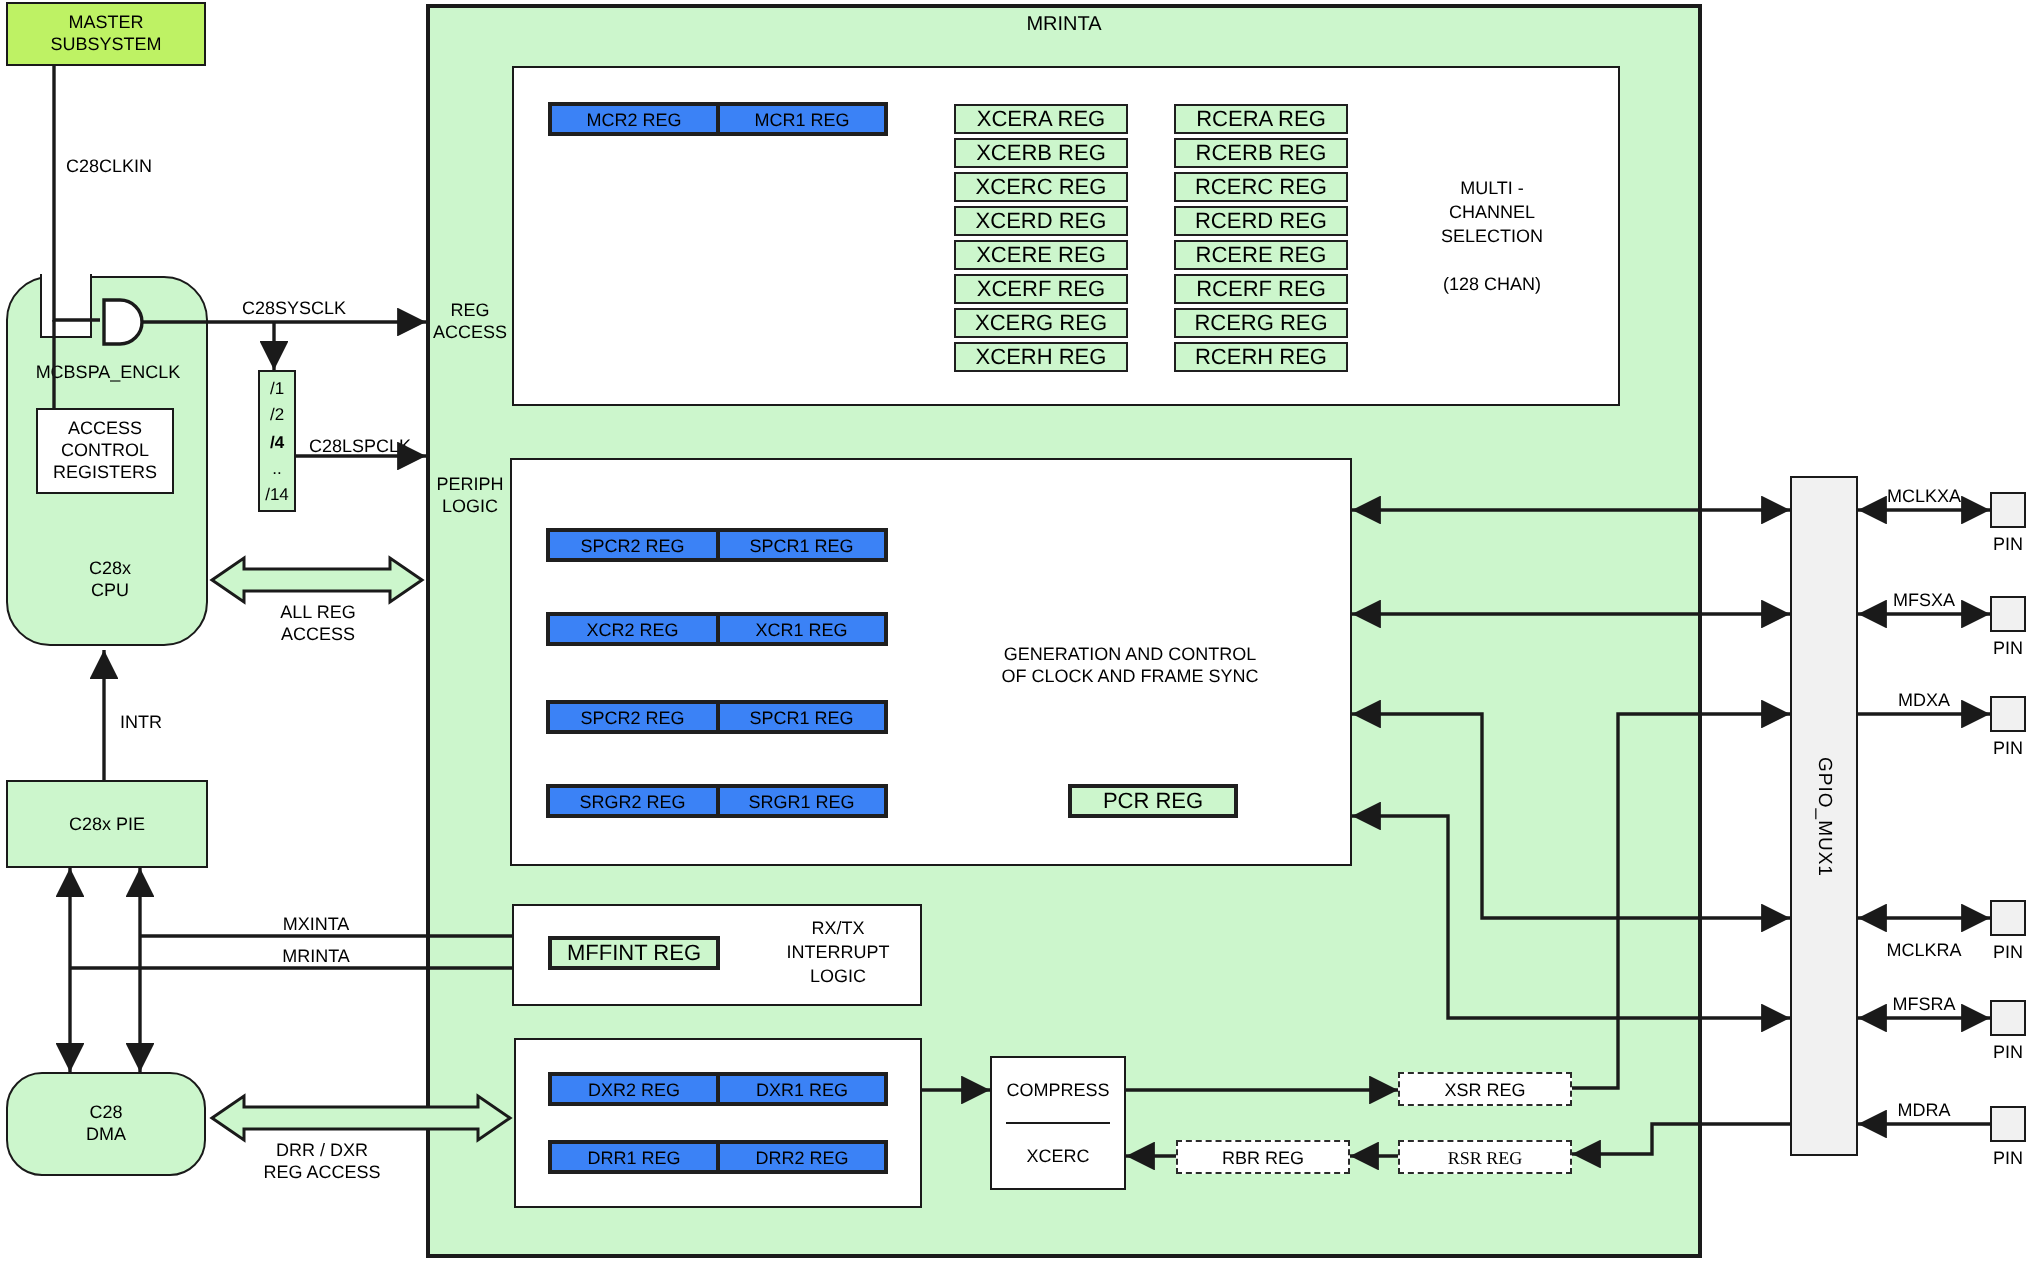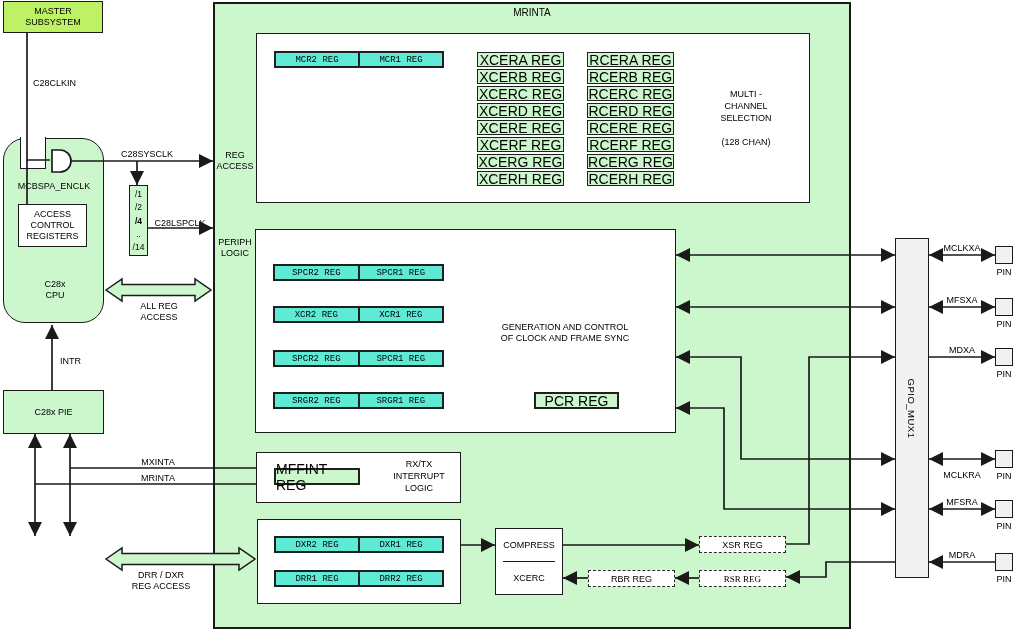--- a/index.html
+++ b/index.html
@@ -10,22 +10,22 @@
   .abs{position:absolute;box-sizing:border-box;}
   .box{border:1.5px solid #1a1a1a;display:flex;align-items:center;justify-content:center;text-align:center;}
   .green{background:#ccf6cc;}
   .blue{background:#bef264;}
   .white{background:#ffffff;}
   .gray{background:#f1f1f1;}
   .round{border-radius:22px;}
   .lab{font-size:9px;line-height:11px;white-space:pre-line;text-align:center;}
   .lab-left{text-align:left;}
   .reg{border:1.5px solid #1f1f1f;background:#ccf6cc;display:flex;align-items:center;justify-content:center;
-       font-size:14px;}
-  .pair{display:flex;border:2px solid #1f1f1f;background:#5eead4;font-family:Liberation Mono, monospace;}
+       font-size:11px;}
+  .pair{display:flex;border:2px solid #1f1f1f;background:#3b82f6;}
   .pair>div{flex:1;display:flex;align-items:center;justify-content:center;font-size:9px;border-left:2px solid #1f1f1f;}
   .pair>div:first-child{border-left:none;}
   .dashed{border:1.6px dashed #2a2a2a;background:#fff;display:flex;align-items:center;justify-content:center;font-size:9px;}
   .bigblock{border:2px solid #1a1a1a;}
   .title{font-size:10px;}
   .notch{background:#fff;border:1.5px solid #1a1a1a;border-top:none;}
   .divbox{display:flex;flex-direction:column;align-items:center;justify-content:space-between;
           padding:2px 0;font-size:8.5px;line-height:12px;}
   .muxtext{transform:rotate(90deg);white-space:nowrap;font-size:9.5px;letter-spacing:0.5px;}
   .ce{display:flex;flex-direction:column;}
@@ -142,20 +142,22 @@
     <div>/14</div>
   </div>
 
   <div class="abs lab" style="left:118px;top:149px;width:58px;">C28SYSCLK</div>
   <div class="abs lab" style="left:153px;top:218px;width:54px;">C28LSPCLK</div>
   <div class="abs lab" style="left:124px;top:301px;width:70px;">ALL REG
 ACCESS</div>
 
   <div class="abs lab" style="left:60px;top:356px;width:36px;text-align:left;">INTR</div>
   <div class="abs green box lab" style="left:3px;top:390px;width:101px;height:44px;">C28x PIE</div>
+  <div class="abs green box lab" style="left:3px;top:536px;width:100px;height:52px;border-radius:18px;">C28
+DMA</div>
   <div class="abs lab" style="left:128px;top:457px;width:60px;">MXINTA</div>
   <div class="abs lab" style="left:128px;top:473px;width:60px;">MRINTA</div>
   <div class="abs lab" style="left:128px;top:570px;width:66px;">DRR / DXR
 REG ACCESS</div>
 
   <div class="abs gray box" style="left:895px;top:238px;width:34px;height:340px;">
     <span class="muxtext">GPIO_MUX1</span>
   </div>
 
   <div class="abs lab" style="left:929px;top:243px;width:66px;">MCLKXA</div>

